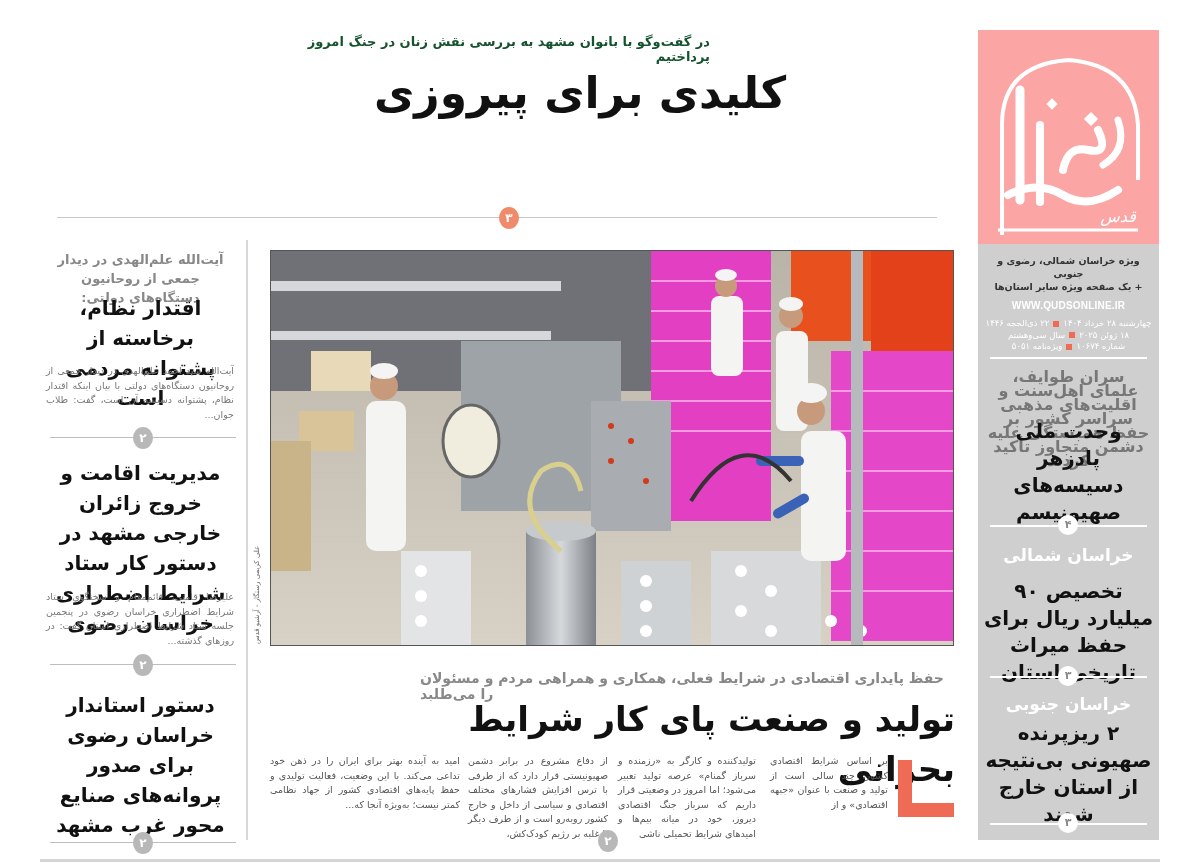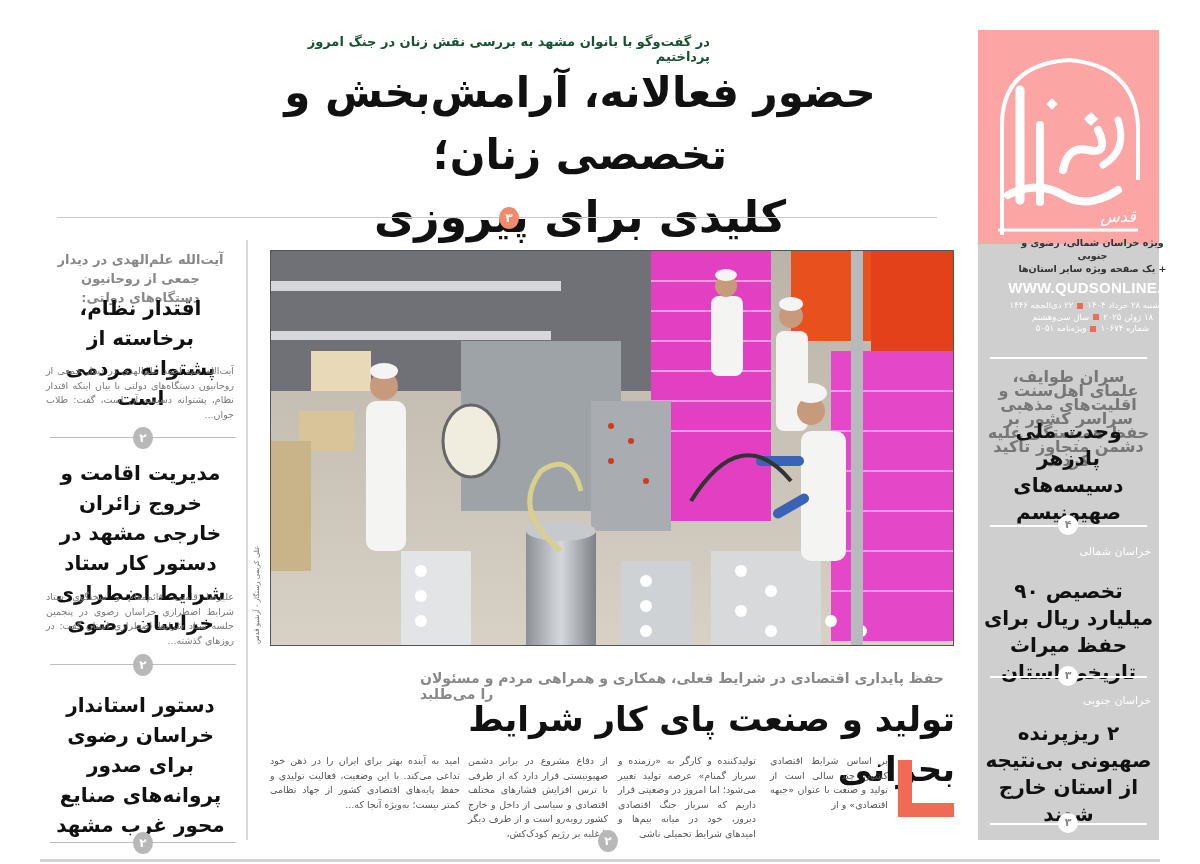--- a/index.html
+++ b/index.html
@@ -3,32 +3,32 @@
 <meta charset="utf-8">
 <style>
   * { box-sizing: border-box; margin: 0; padding: 0; }
   html, body { width: 1200px; height: 864px; background: #ffffff; overflow: hidden; }
   body { position: relative; font-family: "DejaVu Sans", sans-serif; color: #1a1a1a; direction: rtl; }
 
   
   .masthead { position: absolute; left: 978px; top: 30px; width: 181px; height: 810px; background: #cfcfcf; }
   .logo-box { position: absolute; left: 0; top: 0; width: 181px; height: 214px; background: #fca5a5; overflow: hidden; }
   .logo-box svg { position: absolute; left: 0; top: 0; }
-  .mast-info { position: absolute; left: 4px; top: 206px; width: 173px; text-align: center; margin-left: 24px; }
+  .mast-info { position: absolute; left: 4px; top: 224px; width: 173px; text-align: center; }
   .mast-line { font-size: 9.5px; color: #333; line-height: 13px; font-weight: bold; }
-  .mast-url { font-family: "Liberation Sans", sans-serif; font-weight: bold; font-size: 15px; color: #ffffff; direction: ltr; letter-spacing: 0.2px; margin-top: 4px; line-height: 18px; }
+  .mast-url { font-family: "Liberation Sans", sans-serif; font-weight: bold; font-size: 10px; color: #ffffff; direction: ltr; letter-spacing: 0.2px; margin-top: 4px; line-height: 18px; }
   .mast-meta { margin-top: 3px; }
   .mast-meta-row { font-size: 8.5px; color: #fff; line-height: 11.5px; display: flex; justify-content: center; gap: 4px; align-items: center; }
   .mast-meta-row .sq { width: 6px; height: 6px; background: #ef6b55; display: inline-block; }
 
   .side-sep { position: absolute; left: 12px; width: 157px; height: 2px; background: #ffffff; }
   .side-dot { position: absolute; width: 20px; height: 20px; border-radius: 50%; background: #ffffff; color: #888; font-size: 11px; text-align: center; line-height: 20px; font-weight: bold; }
 
   .side-kicker { position: absolute; left: 8px; width: 165px; text-align: center; font-size: 16px; line-height: 14px; color: #777; font-weight: bold; }
-  .side-section { position: absolute; left: 8px; width: 165px; font-size: 11px; color: #ffffff; font-weight: normal; }
+  .side-section { position: absolute; left: 8px; width: 165px; text-align: center; font-size: 17px; color: #ffffff; font-weight: bold; }
   .side-headline { position: absolute; left: 4px; width: 173px; text-align: center; font-size: 20px; line-height: 27px; font-weight: bold; color: #111; }
 
   
   .kicker-top { position: absolute; left: 280px; top: 34px; width: 430px; text-align: right; font-size: 13px; font-weight: bold; color: #14532d; }
   .main-headline { position: absolute; left: 260px; top: 62px; width: 640px; text-align: center; font-size: 44px; line-height: 62px; font-weight: 900; color: #111; letter-spacing: -1px; }
   .rule-top { position: absolute; left: 57px; top: 217px; width: 880px; height: 1px; background: #c8c8c8; }
   .dot-orange { position: absolute; width: 20px; height: 22px; border-radius: 50%; background: #ef8a6a; color: #fff; font-size: 12px; text-align: center; line-height: 22px; font-weight: bold; }
   .vline-left { position: absolute; left: 246px; top: 240px; width: 2px; height: 600px; background: #d9d9d9; }
   .lkicker { position: absolute; left: 48px; width: 185px; text-align: center; font-size: 13px; line-height: 19px; color: #888; font-weight: bold; }
   .lhead { position: absolute; left: 48px; width: 185px; text-align: center; font-size: 20px; line-height: 30px; font-weight: bold; color: #111; }
@@ -106,21 +106,20 @@
   <div class="side-dot" style="left:80px; top:636px;">۳</div>
 
   <div class="side-section" style="top:664px;">خراسان جنوبی</div>
   <div class="side-headline" style="top:690px;">۲ ریزپرنده صهیونی بی‌نتیجه از استان خارج شدند</div>
   <div class="side-sep" style="top:793px;"></div>
   <div class="side-dot" style="left:80px; top:783px;">۳</div>
 </div>
 
 <div class="kicker-top">در گفت‌وگو با بانوان مشهد به بررسی نقش زنان در جنگ امروز پرداختیم</div>
 <div class="main-headline">
-  <div style="font-size:42px;">حضور فعالانه، آرامش‌بخش و تخصصی زنان؛</div>
   <div>کلیدی برای پیروزی</div>
 </div>
 <div class="rule-top"></div>
 <div class="dot-orange" style="left:499px; top:207px;">۳</div>
 
 <div class="vline-left"></div>
 
 <div class="lkicker" style="top:250px;">آیت‌الله علم‌الهدی در دیدار جمعی از روحانیون دستگاه‌های دولتی:</div>
 <div class="lhead" style="top:293px;">اقتدار نظام، برخاسته از پشتوانه مردمی است</div>
 <div class="lbody" style="top:364px;">آیت‌الله سید احمد علم‌الهدی در دیدار جمعی از روحانیون دستگاه‌های دولتی با بیان اینکه اقتدار نظام، پشتوانه دسیسه آن است، گفت: طلاب جوان...</div>

